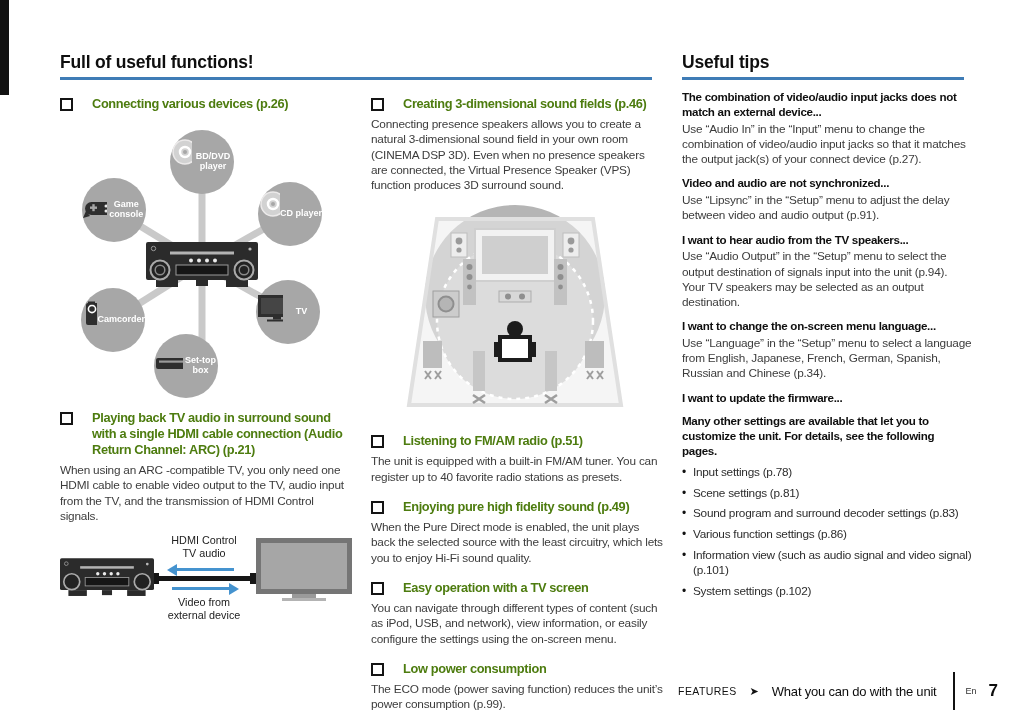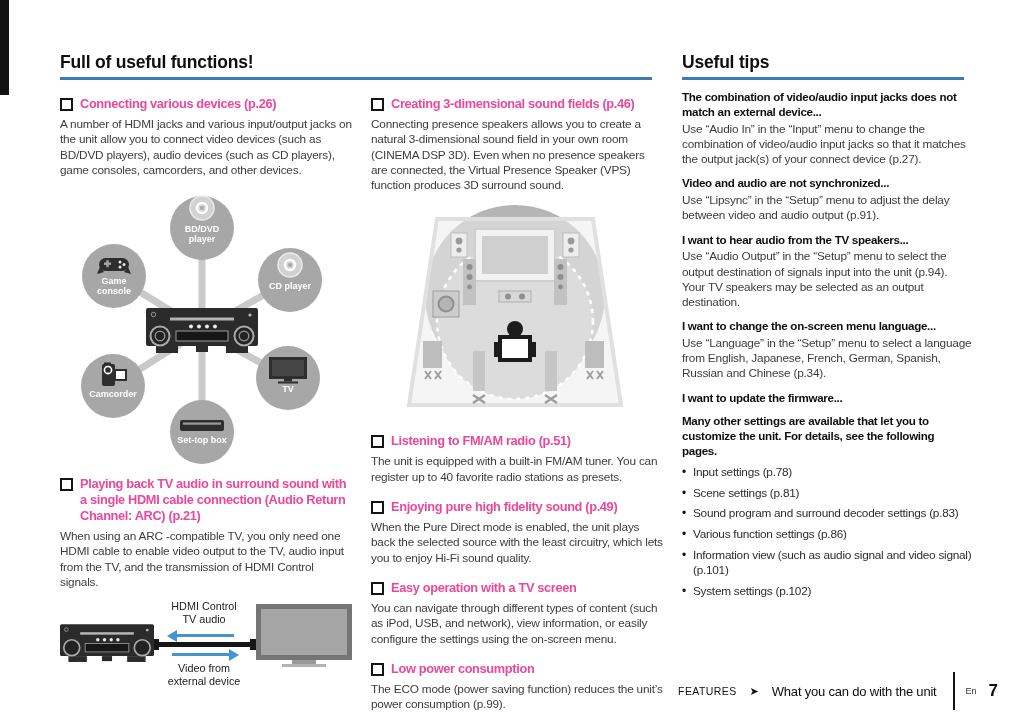--- a/index.html
+++ b/index.html
@@ -10,42 +10,42 @@
   
   .sec-title{position:absolute;font-size:17.5px;font-weight:bold;color:#0e0e0e;letter-spacing:-0.2px;}
   .sec-rule{position:absolute;height:3px;background:#3f7cb6;}
 
   
   .col{position:absolute;top:88px;}
   .col1{left:60px;width:292px;}
   .col2{left:371px;width:292px;}
   .col3{left:682px;width:290px;}
 
-  .feat-h{display:flex;gap:7px;font-weight:bold;font-size:12.8px;line-height:1.25;letter-spacing:-0.35px;color:#ec4899;margin:14px 0 5px;}
+  .feat-h{display:flex;gap:19px;font-weight:bold;font-size:12.8px;line-height:1.25;letter-spacing:-0.35px;color:#4d7c0f;margin:14px 0 5px;}
   .col .feat-h:first-child{margin-top:8px;}
   .cb{flex:0 0 auto;width:9px;height:9px;border:2px solid #141414;margin-top:2px;background:#fff;}
   .feat-b{font-size:11.8px;line-height:15.3px;letter-spacing:-0.2px;color:#3c3c3c;margin:0;}
 
   .tip-h{font-weight:bold;font-size:11.6px;line-height:1.28;letter-spacing:-0.3px;color:#0f0f0f;margin:9px 0 2px;}
   .col3 .tip-h:first-child{margin-top:2px;}
   .tip-b{font-size:11.8px;line-height:15.2px;letter-spacing:-0.2px;color:#3c3c3c;margin:0;}
   .blt{display:flex;gap:7px;font-size:11.8px;line-height:14.8px;letter-spacing:-0.25px;color:#2d2d2d;margin:6px 0;}
   .blt::before{content:"\2022";flex:0 0 auto;font-size:12px;color:#111;}
 
   
   .hub{position:relative;width:292px;height:272px;margin:12px 0 6px;}
   .hub svg.lines{position:absolute;left:0;top:0;}
-  .dev{position:absolute;width:64px;height:64px;border-radius:50%;background:#a7a7a7;display:flex;flex-direction:column;align-items:center;justify-content:center;}
+  .dev{position:absolute;width:64px;height:64px;border-radius:50%;background:#a7a7a7;display:flex;align-items:center;justify-content:center;}
   .dev .lbl{font-size:9px;font-weight:bold;color:#fff;text-align:center;line-height:1.08;width:58px;}
   .dev-bd{left:110px;top:6px;}
   .dev-cd{left:198px;top:58px;}
   .dev-game{left:22px;top:54px;}
   .dev-cam{left:21px;top:164px;}
   .dev-tv{left:196px;top:156px;}
-  .dev-stb{left:110px;top:210px;}
+  .dev-stb{left:94px;top:210px;}
   .disc-up{margin-top:-18px;margin-bottom:2px;}
   .recv{position:absolute;left:86px;top:118px;}
 
   
   .hdmi{position:relative;width:292px;height:94px;margin:10px 0 0 0;}
   .hdmi .lbl{position:absolute;left:86px;width:116px;text-align:center;font-size:10.8px;line-height:12.5px;color:#222;}
   .hdmi .lbl.top{top:0;}
   .hdmi .lbl.bot{top:62px;}
   .arr{position:absolute;height:3px;background:#4593cf;width:58px;}
   .arr.left{left:116px;top:34px;}
@@ -82,21 +82,20 @@
 
   <div class="sec-title" style="left:682px;top:52px;">Useful tips</div>
   <div class="sec-rule" style="left:682px;top:77px;width:282px;"></div>
 
   <div class="col col1">
 
     <div class="feat-h">
       <span class="cb"></span>
       <span>Connecting various devices (p.26)</span>
     </div>
-    <p class="feat-b">A number of HDMI jacks and various input/output jacks on the unit allow you to connect video devices (such as BD/DVD players), audio devices (such as CD players), game consoles, camcorders, and other devices.</p>
 
     <div class="hub">
       <svg class="lines" width="292" height="272">
         <g stroke="#c9c9c9" stroke-width="7">
           <line x1="142" y1="140" x2="142" y2="38"></line>
           <line x1="142" y1="140" x2="230" y2="90"></line>
           <line x1="142" y1="140" x2="54" y2="86"></line>
           <line x1="142" y1="140" x2="53" y2="196"></line>
           <line x1="142" y1="140" x2="228" y2="188"></line>
           <line x1="142" y1="140" x2="142" y2="242"></line>

